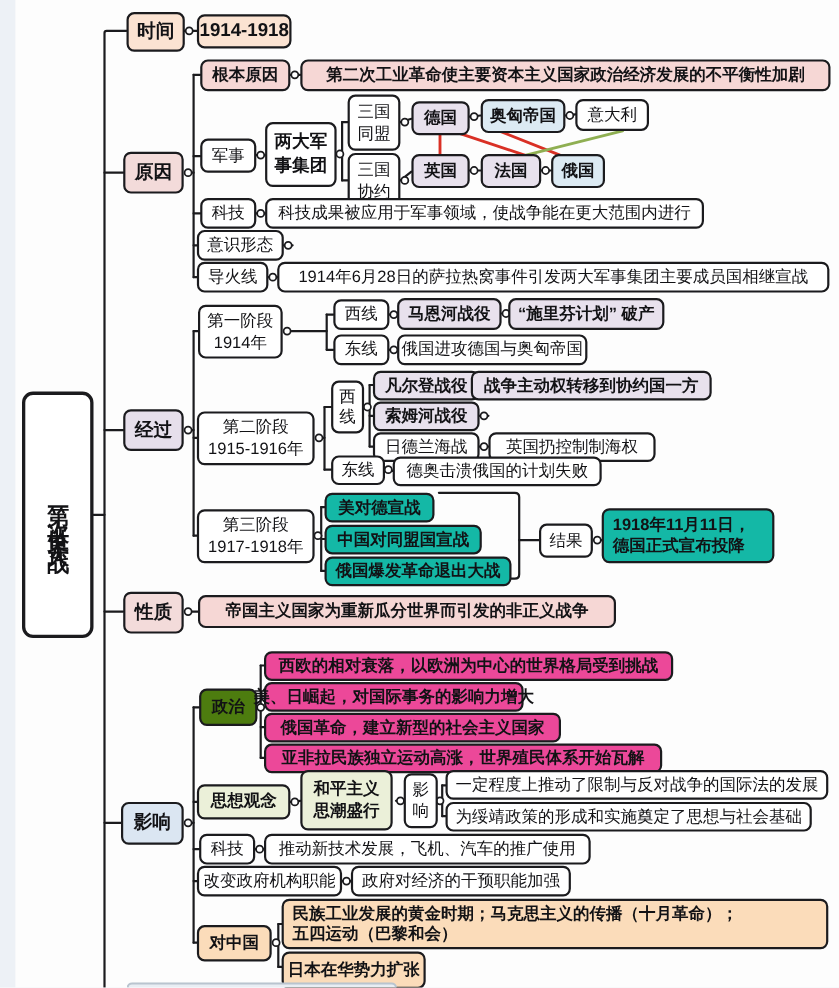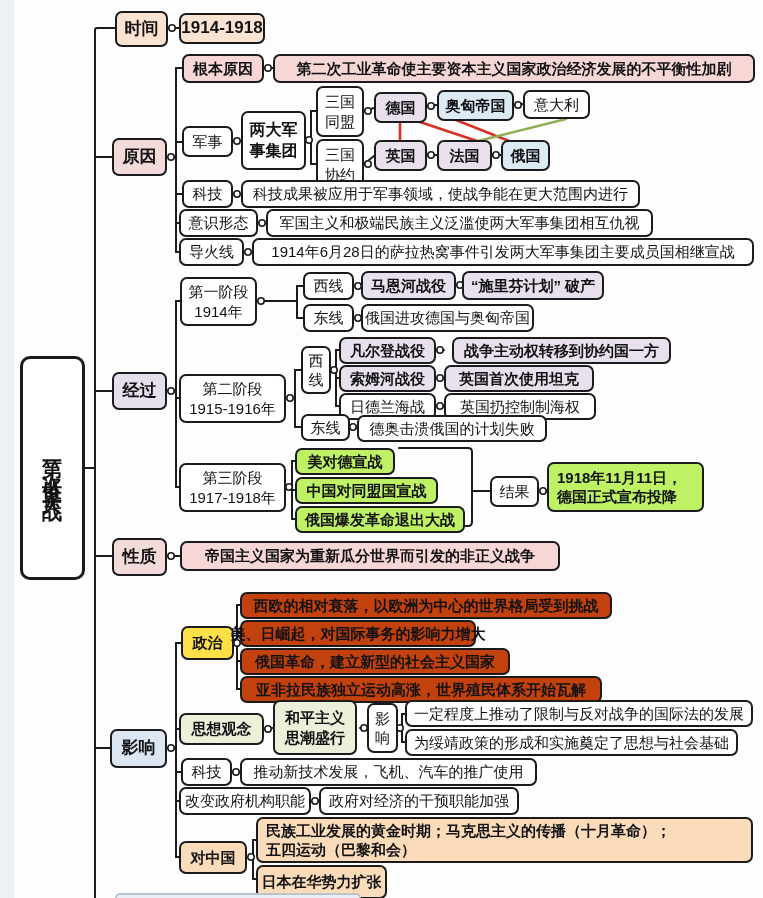--- a/index.html
+++ b/index.html
@@ -19,24 +19,24 @@
   .pre { white-space:pre-line; }
   .left { justify-content:flex-start; text-align:left; padding:11px 8px; }
   .f17 { font-size:17px; }
   .f16 { font-size:16px; }
   .peach { background:#fbe3d2; }
   .pink { background:#f3dbda; }
   .pink2 { background:#f6d7d5; }
   .lav { background:#e8e1ed; }
   .pur { background:#e6dfeb; }
   .blue { background:#dceaf3; }
-  .blueitem { background:#c2410c; }
+  .blueitem { background:#ec4899; }
   .bluelabel { background:#dbe6f2; }
-  .bluepale { background:#fde047; }
-  .green { background:#bef264; }
+  .bluepale { background:#4d7c0f; }
+  .green { background:#14b8a6; }
   .green2 { background:#ebf0d9; }
   .orange { background:#fbdcba; }
   #root-node {
     writing-mode:vertical-rl; text-orientation:upright; letter-spacing:7px;
     font-size:20px; font-weight:bold; border-width:3px; border-radius:10px;
   }
   #bottom-partial { position:absolute; background:#e9eef4; border:2px solid #b9c4cf; border-bottom:none;
     border-radius:6px 6px 0 0; }
 </style>
 </head>
@@ -207,21 +207,20 @@
   <div class="node b thick lav" style="left:374px;top:92px;width:53px;height:31px">德国</div>
   <div class="node b thick blue" style="left:437px;top:90px;width:77px;height:31px">奥匈帝国</div>
   <div class="node" style="left:523px;top:90px;width:67px;height:29px">意大利</div>
   <div class="node b thick lav" style="left:374px;top:140px;width:53px;height:31px">英国</div>
   <div class="node b thick lav" style="left:437px;top:140px;width:55px;height:31px">法国</div>
   <div class="node b thick blue" style="left:501px;top:140px;width:49px;height:31px">俄国</div>
 
   <div class="node" style="left:182px;top:180px;width:51px;height:28px">科技</div>
   <div class="node" style="left:241px;top:180px;width:399px;height:28px">科技成果被应用于军事领域，使战争能在更大范围内进行</div>
   <div class="node" style="left:179px;top:209px;width:79px;height:28px">意识形态</div>
-  <div class="node" style="left:266px;top:209px;width:387px;height:28px">军国主义和极端民族主义泛滥使两大军事集团相互仇视</div>
   <div class="node" style="left:179px;top:238px;width:65px;height:28px">导火线</div>
   <div class="node" style="left:252px;top:238px;width:502px;height:28px">1914年6月28日的萨拉热窝事件引发两大军事集团主要成员国相继宣战</div>
 
   <div class="node b thick pur f17" style="left:112px;top:372px;width:55px;height:38px">经过</div>
 
   <div class="node wrap" style="left:180px;top:277px;width:77px;height:49px;flex-direction:column">
     <span>第一阶段</span>
     <span>1914年</span>
   </div>
   <div class="node" style="left:303px;top:272px;width:51px;height:28px">西线</div>
@@ -229,23 +228,22 @@
   <div class="node b thick lav" style="left:462px;top:271px;width:142px;height:29px">“施里芬计划” 破产</div>
   <div class="node" style="left:303px;top:304px;width:51px;height:28px">东线</div>
   <div class="node" style="left:361px;top:304px;width:173px;height:28px">俄国进攻德国与奥匈帝国</div>
 
   <div class="node wrap" style="left:179px;top:374px;width:107px;height:49px;flex-direction:column">
     <span>第二阶段</span>
     <span>1915-1916年</span>
   </div>
   <div class="node wrap" style="left:301px;top:346px;width:30px;height:48px">西线</div>
   <div class="node b thick lav" style="left:339px;top:337px;width:97px;height:27px">凡尔登战役</div>
-  <div class="node b thick lav" style="left:452px;top:337px;width:219px;height:27px">战争主动权转移到协约国一方</div>
+  <div class="node b thick lav" style="left:428px;top:337px;width:219px;height:27px">战争主动权转移到协约国一方</div>
   <div class="node b thick lav" style="left:339px;top:365px;width:97px;height:27px">索姆河战役</div>
-  <div class="node b thick lav" style="left:444px;top:365px;width:150px;height:27px">英国首次使用坦克</div>
   <div class="node" style="left:339px;top:393px;width:97px;height:27px">日德兰海战</div>
   <div class="node" style="left:444px;top:393px;width:152px;height:27px">英国扔控制制海权</div>
   <div class="node" style="left:301px;top:414px;width:49px;height:27px">东线</div>
   <div class="node" style="left:357px;top:415px;width:190px;height:27px">德奥击溃俄国的计划失败</div>
 
   <div class="node wrap" style="left:179px;top:463px;width:107px;height:49px;flex-direction:column">
     <span>第三阶段</span>
     <span>1917-1918年</span>
   </div>
   <div class="node b thick green" style="left:295px;top:448px;width:100px;height:27px">美对德宣战</div>

